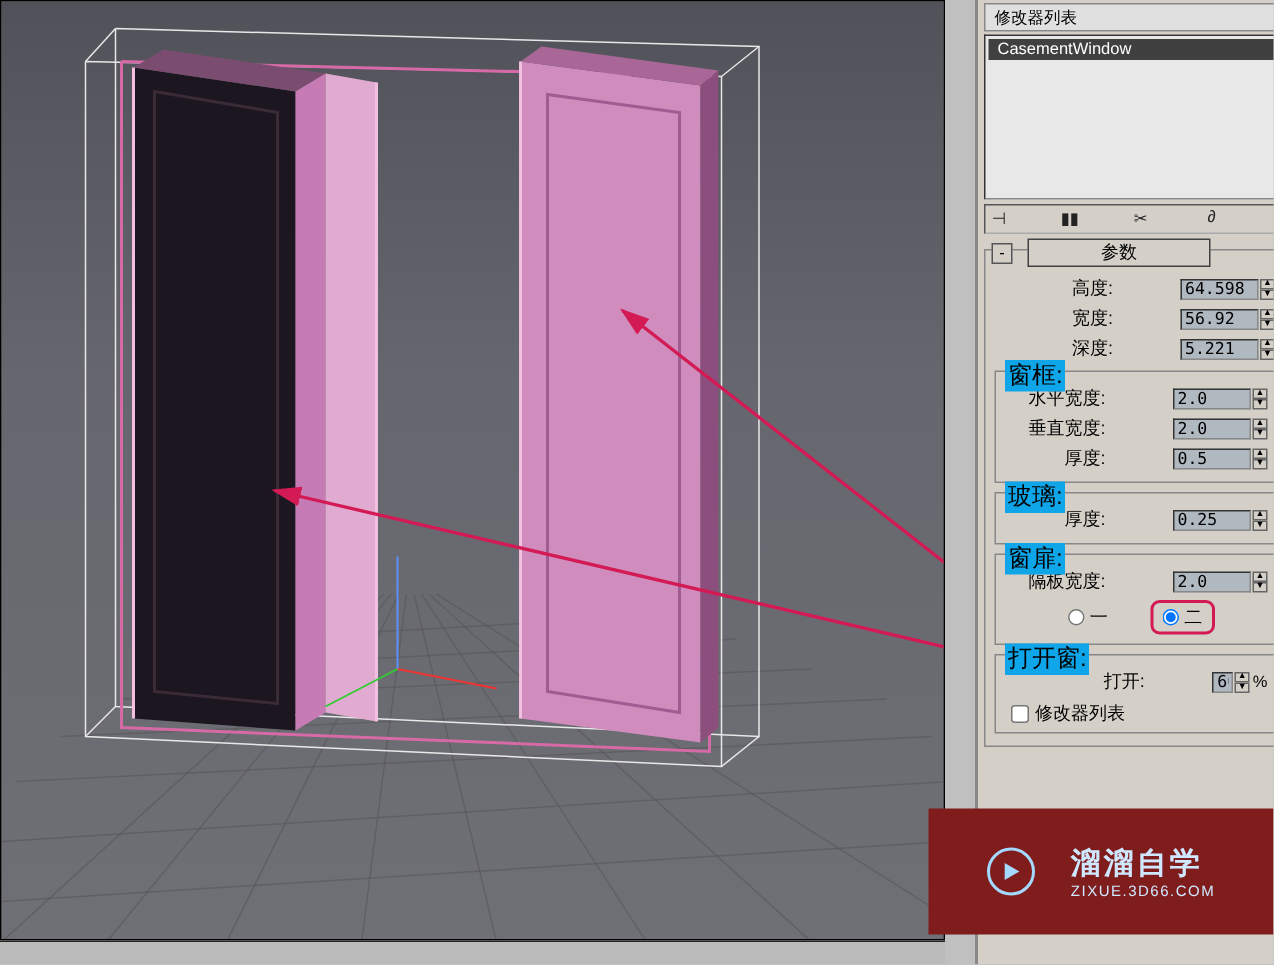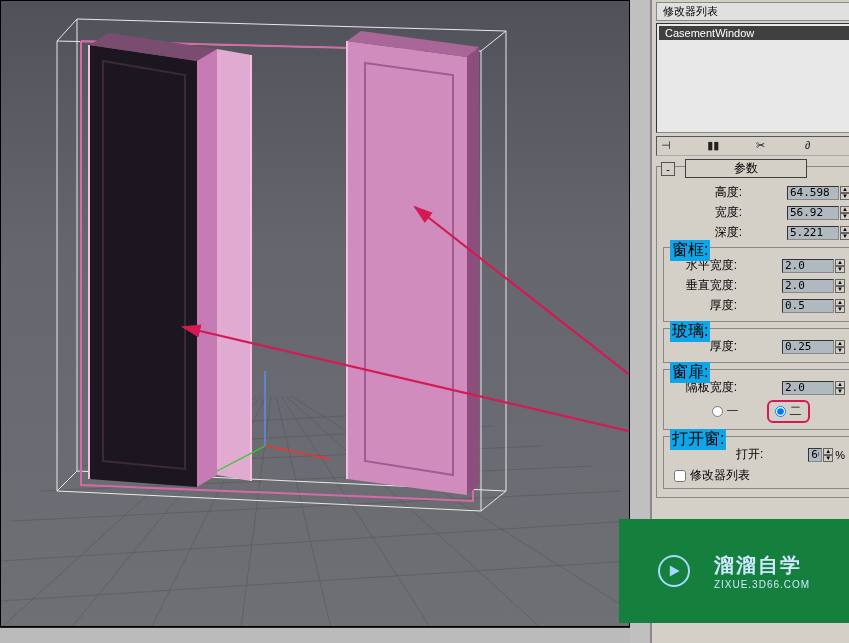--- a/index.html
+++ b/index.html
@@ -89,22 +89,22 @@
   .radio-row {
     display:flex; justify-content:center; gap:28px; margin:4px 0 2px 0;
   }
   .radio { display:flex; align-items:center; gap:4px; font-size:12px;}
   .radio input { width:11px; height:11px;}
   .radio-highlight { border:2px solid #d31a54; border-radius:6px; padding:1px 6px;}
   .checkbox-row { display:flex; align-items:center; gap:4px; margin:4px 0 0 8px; font-size:12px;}
   .checkbox-row input { width:12px; height:12px;}
   .percent { font-size:11px; margin-left:2px;}
   .watermark {
-    position:absolute; right:0; bottom:20px; width:230px; height:104px;
-    background:#15803d; display:flex; align-items:center; justify-content:center;
+    position:absolute; right:0; bottom:20px; width:230px; height:84px;
+    background:#7f1d1d; display:flex; align-items:center; justify-content:center;
     gap:24px;
   }
   .watermark-logo {
     width:32px; height:32px; border:2px solid #a5d8ff; border-radius:50%;
     display:flex; align-items:center; justify-content:center;
   }
   .watermark-logo svg { fill:#a5d8ff;}
   .watermark-text { color:#cfe8ff; }
   .watermark-text .big { font-size:20px; font-weight:bold; letter-spacing:2px;}
   .watermark-text .small { font-size:10px; letter-spacing:1px;}

